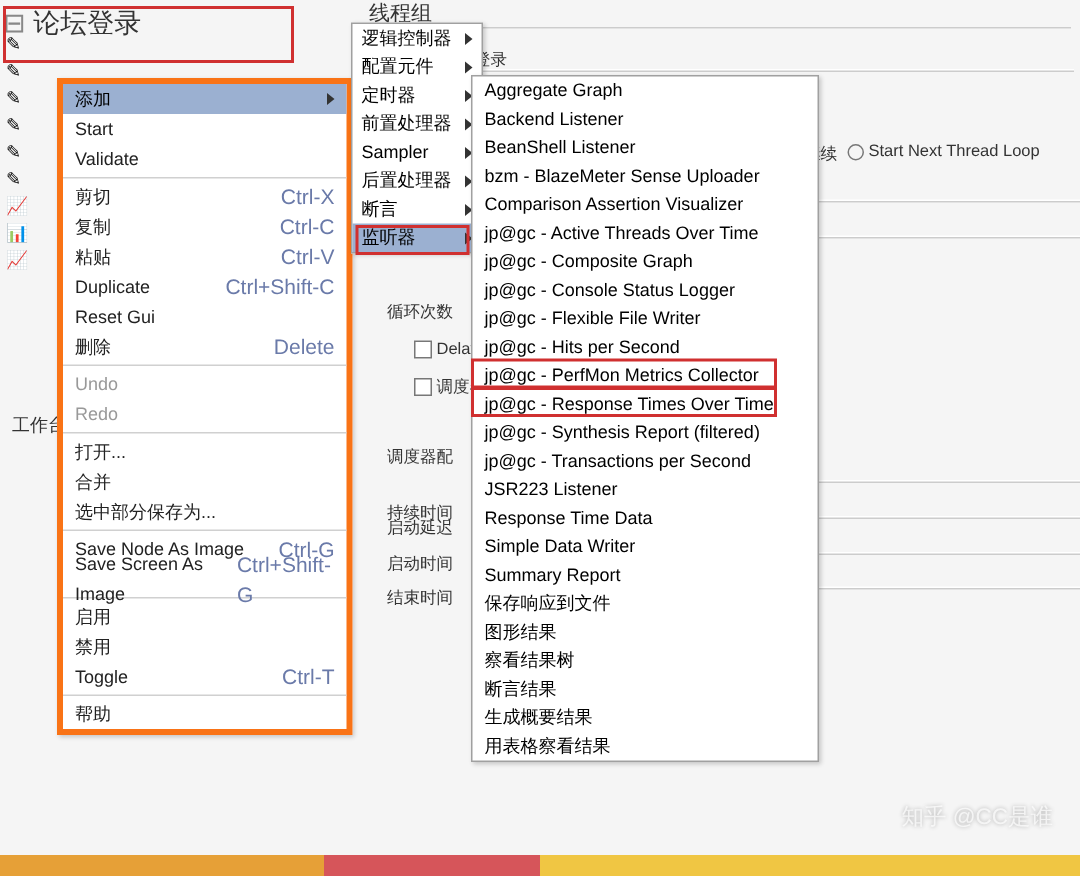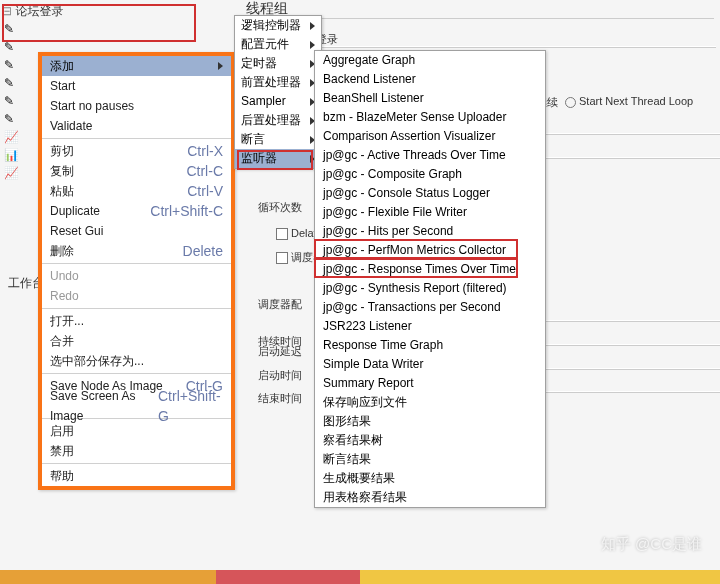--- a/index.html
+++ b/index.html
@@ -1,19 +1,19 @@
 <!DOCTYPE html>
 <html><head>
 <meta charset="utf-8">
 <style>
 * { margin: 0; padding: 0; box-sizing: border-box; font-family: "Microsoft YaHei", Arial, sans-serif; }
 body { width: 720px; height: 584px; background: #f5f5f5; position: relative; overflow: hidden; font-size: 12px; }
 .left-icons { position: absolute; left: 0; top: 3px; width: 38px; height: 100%; }
 .icon-row { width: 30px; height: 15px; margin: 3px 4px; display: flex; align-items: center; }
-.tree-label { position: absolute; left: 2px; top: 3px; font-size: 12px; color: #333; }
+.tree-label { position: absolute; left: 2px; top: 3px; font-size: 18px; color: #333; }
 .workspc { position: absolute; left: 8px; top: 275px; font-size: 12px; color: #333; }
 .menu1 { position: absolute; left: 38px; top: 16px; width: 197px; background: #fff; border: 4px solid #f97316; box-shadow: 1px 1px 3px rgba(0,0,0,0.2); margin-top: 36px; }
 .menu1-item { height: 20px; line-height: 20px; padding: 0 8px; display: flex; justify-content: space-between; align-items: center; color: #222; cursor: pointer; }
 .menu1-item.sel { background: #9bb0d1; color: #000; }
 .menu1-item .shortcut { color: #6a7aa9; font-size: 14px; }
 .menu1-item.disabled { color: #999; }
 .menu1-sep { height: 1px; background: #d0d0d0; margin: 2px 0; }
 .arrow-r { width: 0; height: 0; border-top: 4px solid transparent; border-bottom: 4px solid transparent; border-left: 5px solid #333; }
 .menu2 { position: absolute; left: 234px; top: 15px; width: 88px; background: #fff; border: 1px solid #a0a0a0; box-shadow: 1px 1px 3px rgba(0,0,0,0.2); }
 .menu2-item { height: 19px; line-height: 19px; padding: 0 6px; display: flex; justify-content: space-between; align-items: center; cursor: pointer; font-size: 12px; }
@@ -70,23 +70,20 @@
 
 <div class="menu1" id="menu1">
     <div class="menu1-item sel">
       <span>添加</span>
       <span class="arrow-r"></span>
     </div>
     <div class="menu1-item">
       <span>Start</span>
     </div>
     <div class="menu1-item">
-      <span>Start no pauses</span>
-    </div>
-    <div class="menu1-item">
       <span>Validate</span>
     </div>
     <div class="menu1-sep"></div>
     <div class="menu1-item">
       <span>剪切</span>
       <span class="shortcut">Ctrl-X</span>
     </div>
     <div class="menu1-item">
       <span>复制</span>
       <span class="shortcut">Ctrl-C</span>
@@ -131,20 +128,24 @@
     <div class="menu1-item">
       <span>Save Screen As Image</span>
       <span class="shortcut">Ctrl+Shift-G</span>
     </div>
     <div class="menu1-sep"></div>
     <div class="menu1-item">
       <span>启用</span>
     </div>
     <div class="menu1-item">
       <span>禁用</span>
+    </div>
+    <div class="menu1-item">
+      <span>Toggle</span>
+      <span class="shortcut">Ctrl-T</span>
     </div>
     <div class="menu1-sep"></div>
     <div class="menu1-item">
       <span>帮助</span>
     </div>
   </div>
 
 <div class="menu2" id="menu2">
     <div class="menu2-item">
       <span>逻辑控制器</span>
@@ -189,21 +190,21 @@
     <div class="menu3-item">jp@gc - Active Threads Over Time</div>
     <div class="menu3-item">jp@gc - Composite Graph</div>
     <div class="menu3-item">jp@gc - Console Status Logger</div>
     <div class="menu3-item">jp@gc - Flexible File Writer</div>
     <div class="menu3-item">jp@gc - Hits per Second</div>
     <div class="menu3-item">jp@gc - PerfMon Metrics Collector</div>
     <div class="menu3-item">jp@gc - Response Times Over Time</div>
     <div class="menu3-item">jp@gc - Synthesis Report (filtered)</div>
     <div class="menu3-item">jp@gc - Transactions per Second</div>
     <div class="menu3-item">JSR223 Listener</div>
-    <div class="menu3-item">Response Time Graph</div>
+    <div class="menu3-item">Response Time Data</div>
     <div class="menu3-item">Simple Data Writer</div>
     <div class="menu3-item">Summary Report</div>
     <div class="menu3-item">保存响应到文件</div>
     <div class="menu3-item">图形结果</div>
     <div class="menu3-item">察看结果树</div>
     <div class="menu3-item">断言结果</div>
     <div class="menu3-item">生成概要结果</div>
     <div class="menu3-item">用表格察看结果</div>
   </div>
 

